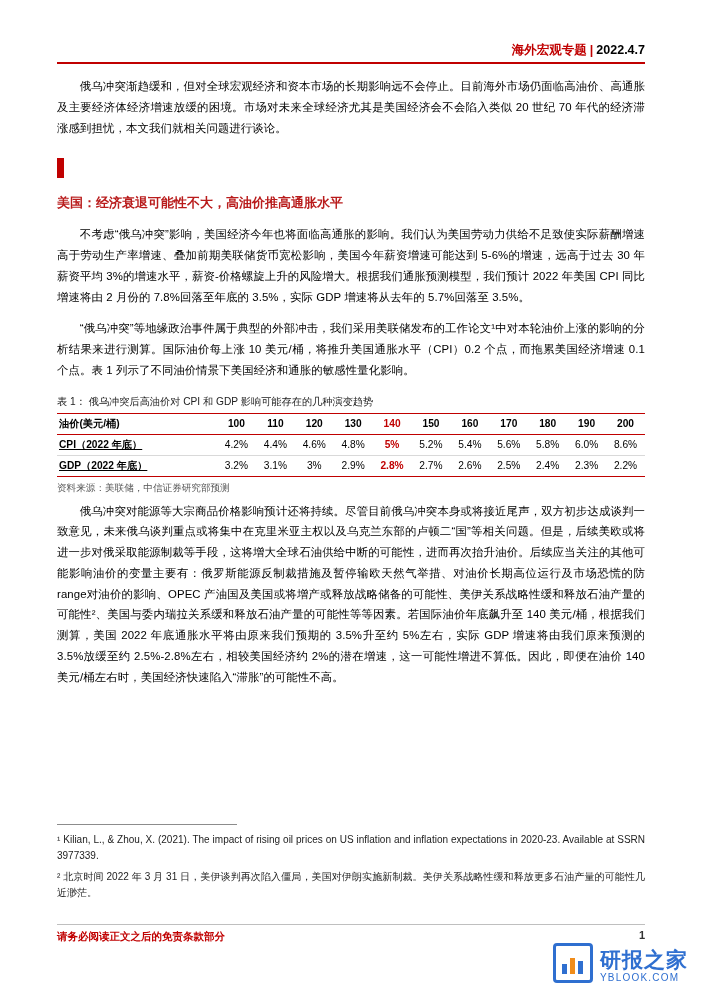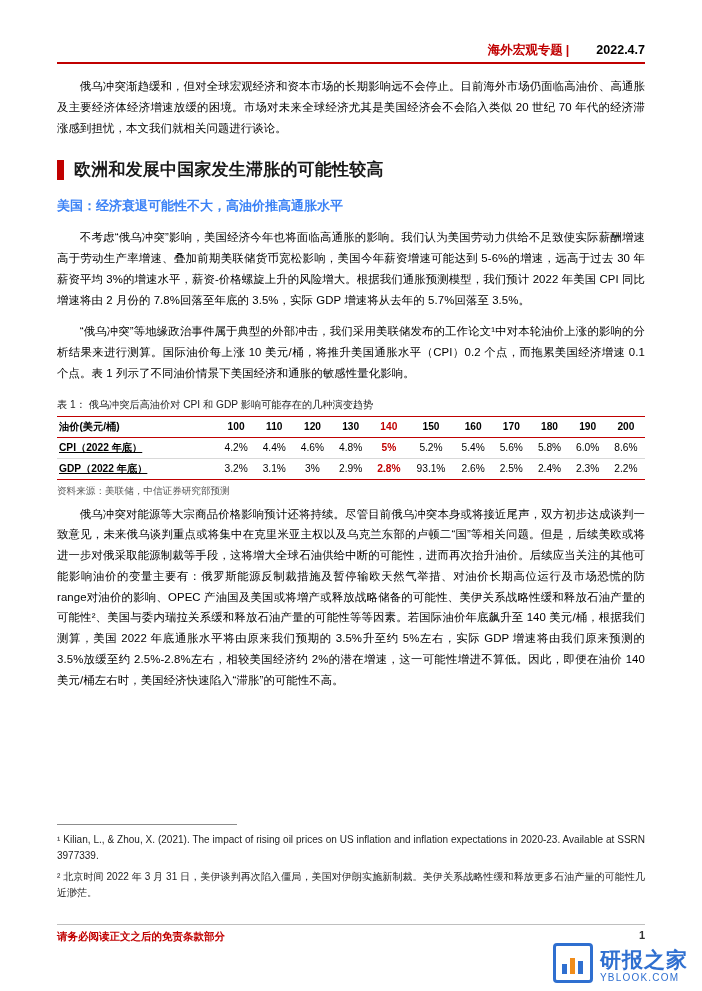--- a/index.html
+++ b/index.html
@@ -41,21 +41,21 @@
     font-size: 12.5px;
     font-weight: bold;
     color: #c00000;
     white-space: nowrap;
   }
   .header-right .sep {
     color: #c00000;
     font-weight: bold;
     margin: 0 3px;
   }
-  .header-right .date { color: #000000; margin-left: 24px; }
+  .header-right .date { color: #000000; }
 
   
   .content {
     position: absolute;
     top: 76px;
     left: 57px;
     width: 588px;
   }
   p.para {
     margin: 0 0 11px 0;
@@ -83,21 +83,21 @@
   .section-head .txt {
     font-size: 17px;
     font-weight: bold;
     color: #1a1a1a;
     letter-spacing: 0.2px;
   }
   .sub-head {
     font-size: 13px;
     font-weight: bold;
     margin: 0 0 12px 0;
-    color: #3b82f6;
+    color: #b91c1c;
   }
 
   
   .table-block { margin: 14px 0 6px 0; }
   .table-caption {
     font-size: 10.2px;
     color: #222;
     margin-bottom: 4px;
   }
   table.data {
@@ -249,21 +249,20 @@
     </div>
     <div class="header-rule"></div>
   </div>
 
   <div class="content">
 
     <p class="para">俄乌冲突渐趋缓和，但对全球宏观经济和资本市场的长期影响远不会停止。目前海外市场仍面临高油价、高通胀及主要经济体经济增速放缓的困境。市场对未来全球经济尤其是美国经济会不会陷入类似 20 世纪 70 年代的经济滞涨感到担忧，本文我们就相关问题进行谈论。</p>
 
     <div class="section-head">
       <span class="bar"></span>
-      <span class="txt">欧洲和发展中国家发生滞胀的可能性较高</span>
     </div>
 
     <div class="sub-head">美国：经济衰退可能性不大，高油价推高通胀水平</div>
 
     <p class="para">不考虑“俄乌冲突”影响，美国经济今年也将面临高通胀的影响。我们认为美国劳动力供给不足致使实际薪酬增速高于劳动生产率增速、叠加前期美联储货币宽松影响，美国今年薪资增速可能达到 5-6%的增速，远高于过去 30 年薪资平均 3%的增速水平，薪资-价格螺旋上升的风险增大。根据我们通胀预测模型，我们预计 2022 年美国 CPI 同比增速将由 2 月份的 7.8%回落至年底的 3.5%，实际 GDP 增速将从去年的 5.7%回落至 3.5%。</p>
     <p class="para">“俄乌冲突”等地缘政治事件属于典型的外部冲击，我们采用美联储发布的工作论文¹中对本轮油价上涨的影响的分析结果来进行测算。国际油价每上涨 10 美元/桶，将推升美国通胀水平（CPI）0.2 个点，而拖累美国经济增速 0.1 个点。表 1 列示了不同油价情景下美国经济和通胀的敏感性量化影响。</p>
 
     <div class="table-block">
       <div class="table-caption">表 1： 俄乌冲突后高油价对 CPI 和 GDP 影响可能存在的几种演变趋势</div>
       <table class="data">
@@ -298,21 +297,21 @@
             <td>6.0%</td>
             <td>8.6%</td>
           </tr>
           <tr>
             <td class="rowhead">GDP（2022 年底）</td>
             <td>3.2%</td>
             <td>3.1%</td>
             <td>3%</td>
             <td>2.9%</td>
             <td class="hl">2.8%</td>
-            <td>93.1%</td>
+            <td>2.7%</td>
             <td>2.6%</td>
             <td>2.5%</td>
             <td>2.4%</td>
             <td>2.3%</td>
             <td>2.2%</td>
           </tr>
         </tbody>
       </table>
       <div class="table-source">资料来源：美联储，中信证券研究部预测</div>
     </div>

